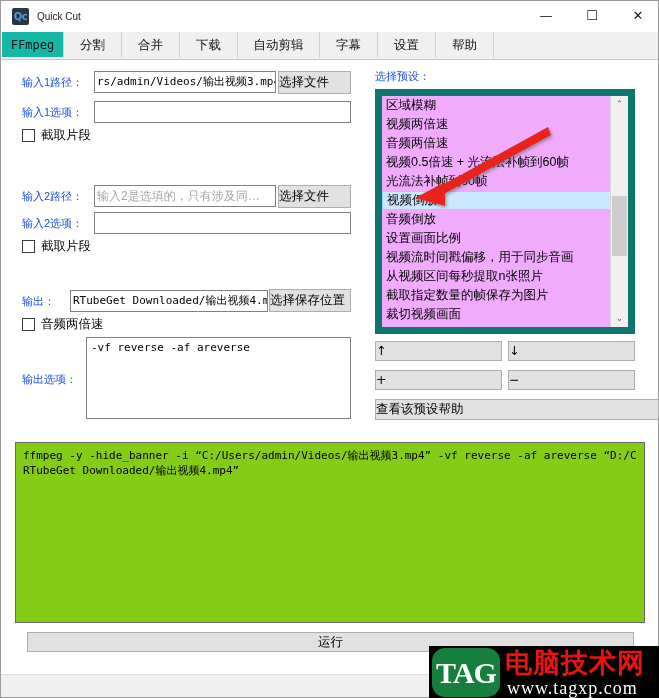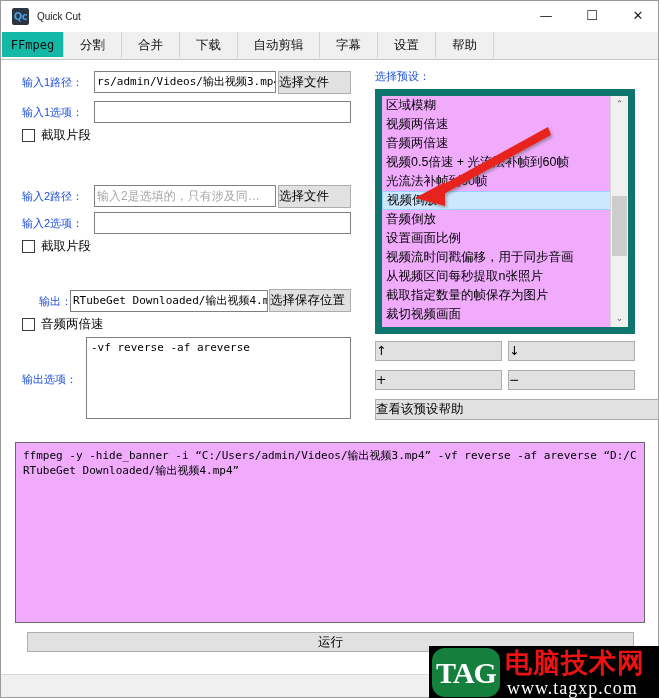--- a/index.html
+++ b/index.html
@@ -221,21 +221,21 @@
     position: absolute;
     left: 1px; width: 15px;
     background: #cdcdcd;
   }
 
   
   .cmdbox {
     position: absolute;
     box-sizing: border-box;
     border: 1px solid #6a6a6a;
-    background: #f0abfc;
+    background: #84cc16;
     font-family: "DejaVu Sans Mono", monospace;
     font-size: 11px;
     line-height: 15px;
     color: #000;
     padding: 5px 7px;
     overflow: hidden;
     white-space: pre-wrap;
     word-break: break-all;
   }
   .runbtn {
@@ -355,21 +355,21 @@
   <div class="btn" style="left:277px; top:184px; width:73px;">选择文件</div>
 
   <div class="lbl" style="left:21px; top:215px;">输入2选项：</div>
   <div class="tinput" style="left:93px; top:211px; width:257px;"></div>
 
   <div class="chkrow" style="left:21px; top:238px;">
     <div class="chkbox"></div>
     <div class="chklbl">截取片段</div>
   </div>
 
-  <div class="lbl" style="left:38px; top:293px;">输出：</div>
+  <div class="lbl" style="left:21px; top:293px;">输出：</div>
   <div class="tinput" style="left:69px; top:289px; width:198px;">RTubeGet Downloaded/输出视频4.mp4</div>
   <div class="btn" style="left:268px; top:288px; width:82px;">选择保存位置</div>
 
   <div class="chkrow" style="left:21px; top:316px;">
     <div class="chkbox"></div>
     <div class="chklbl">音频两倍速</div>
   </div>
 
   <div class="lbl" style="left:21px; top:371px;">输出选项：</div>
   <div class="tarea" style="left:85px; top:336px; width:265px; height:82px;">-vf reverse -af areverse</div>

